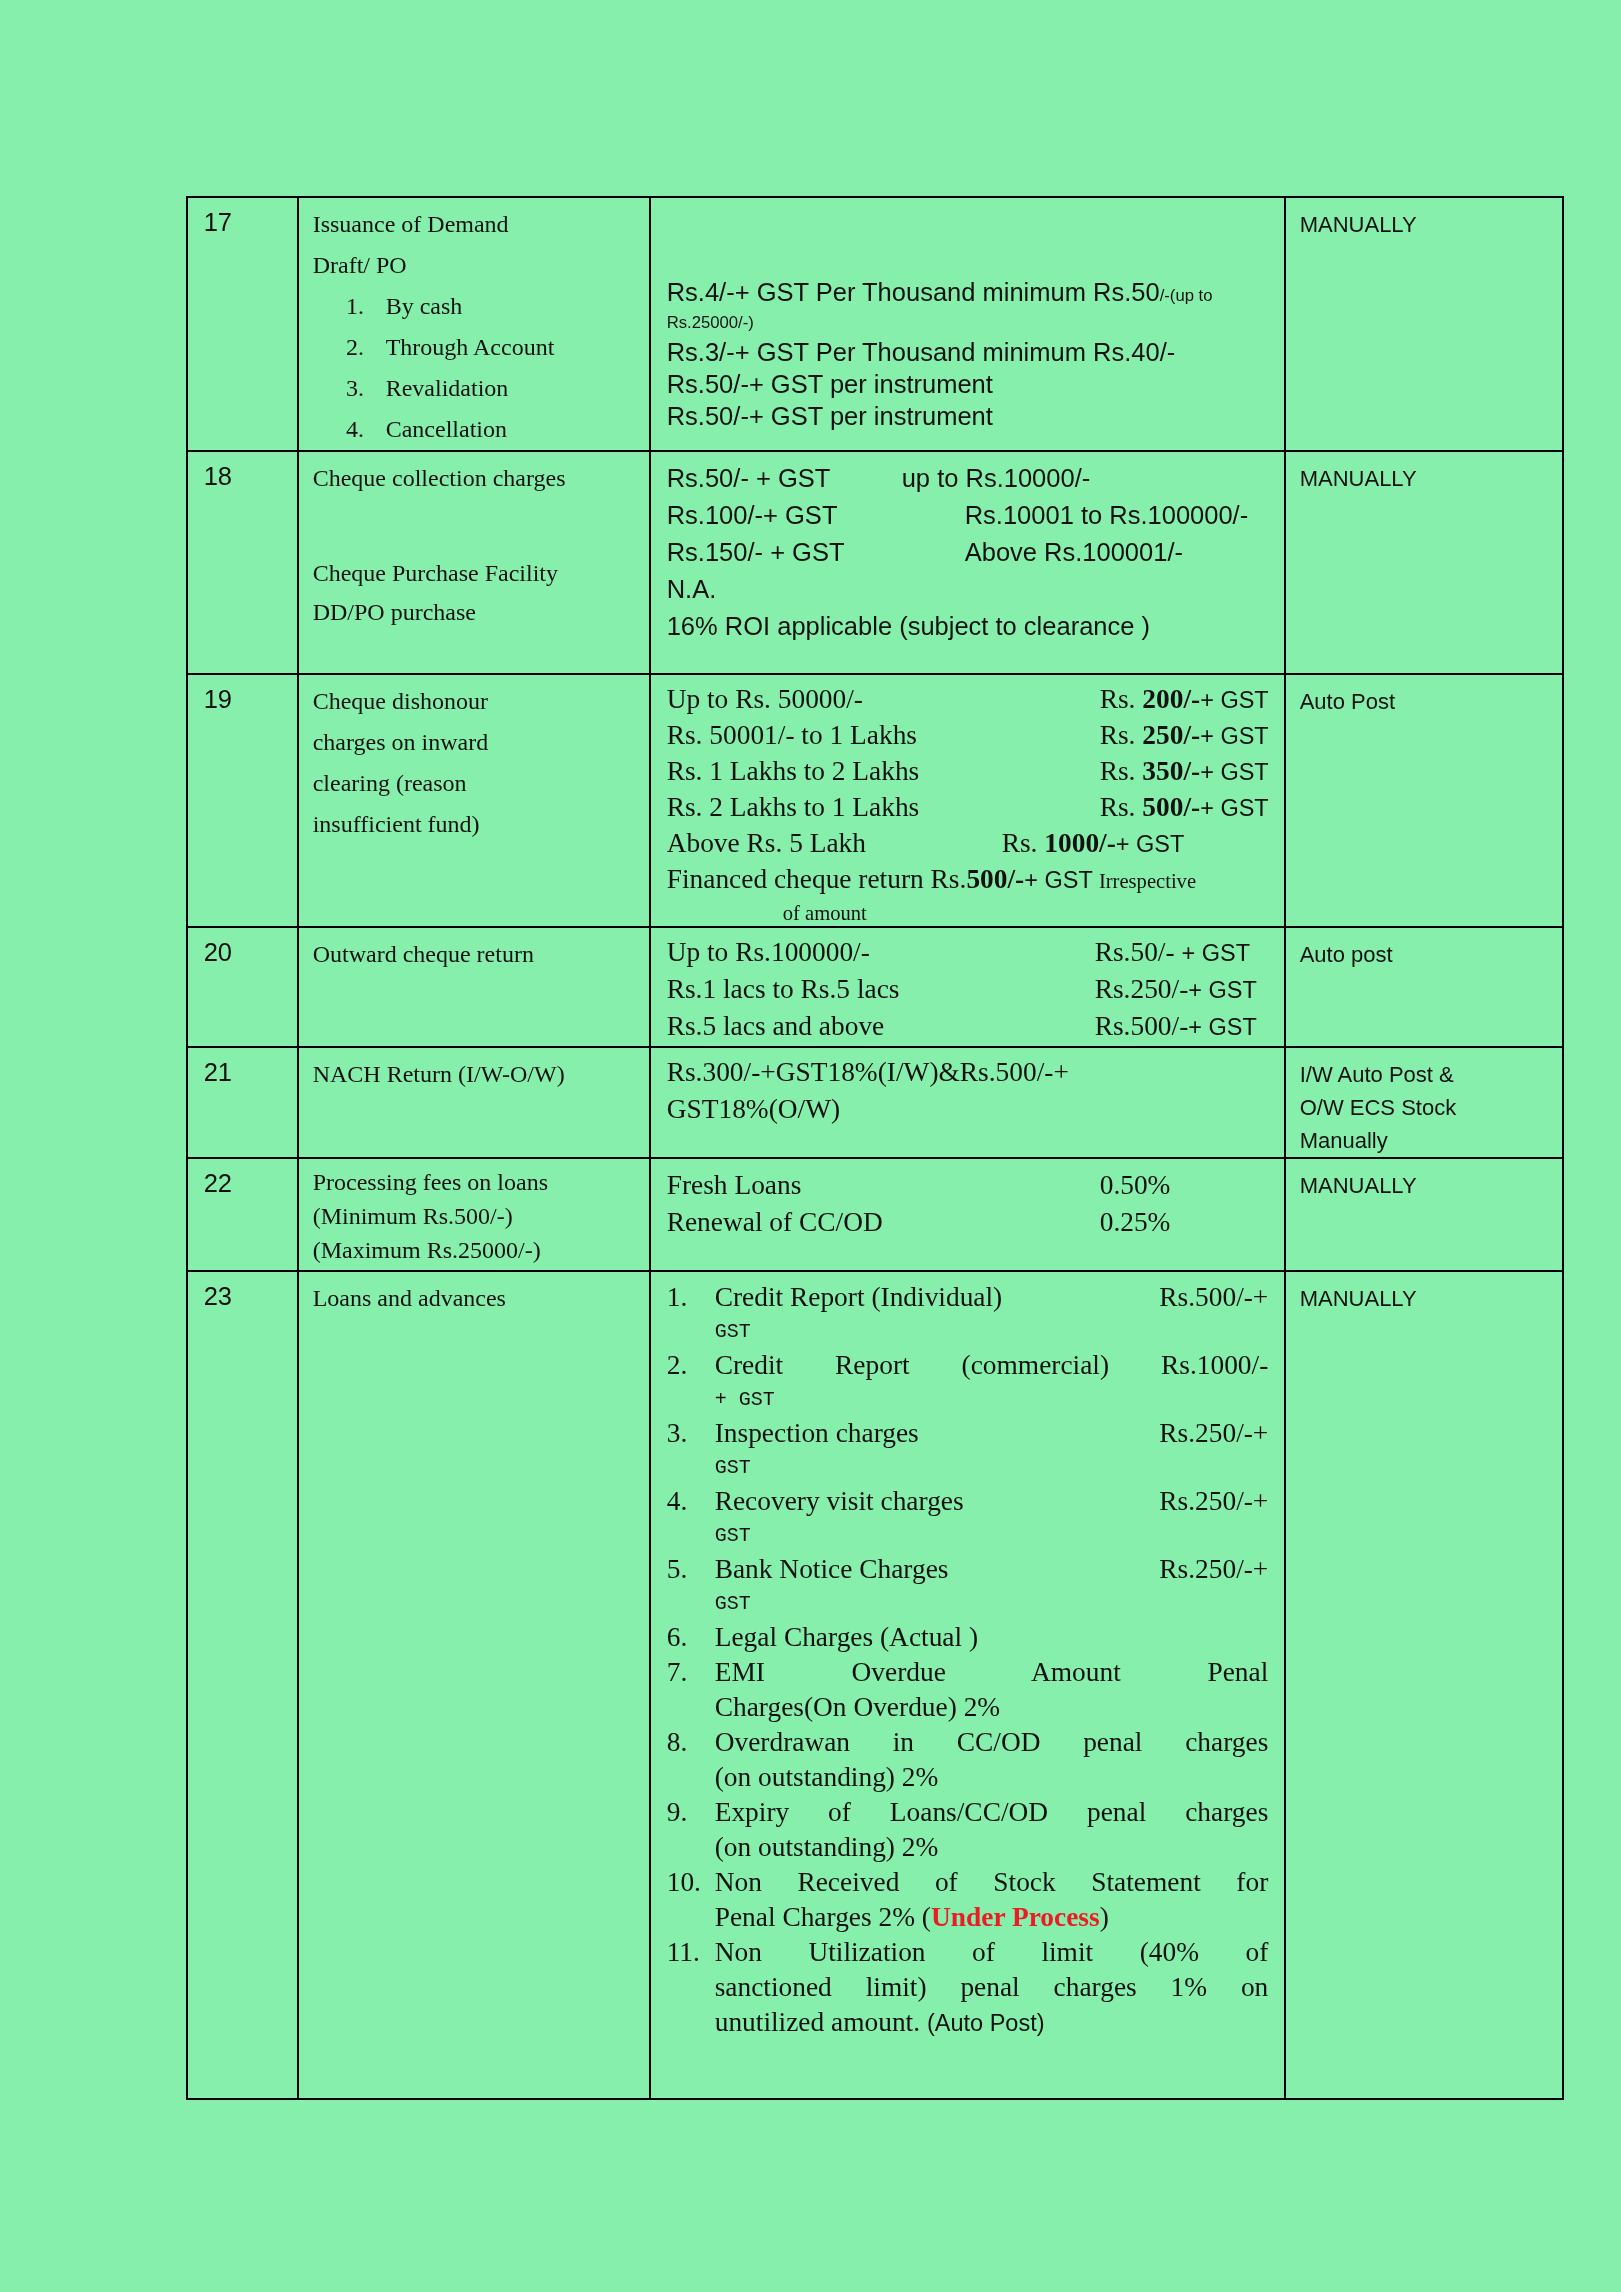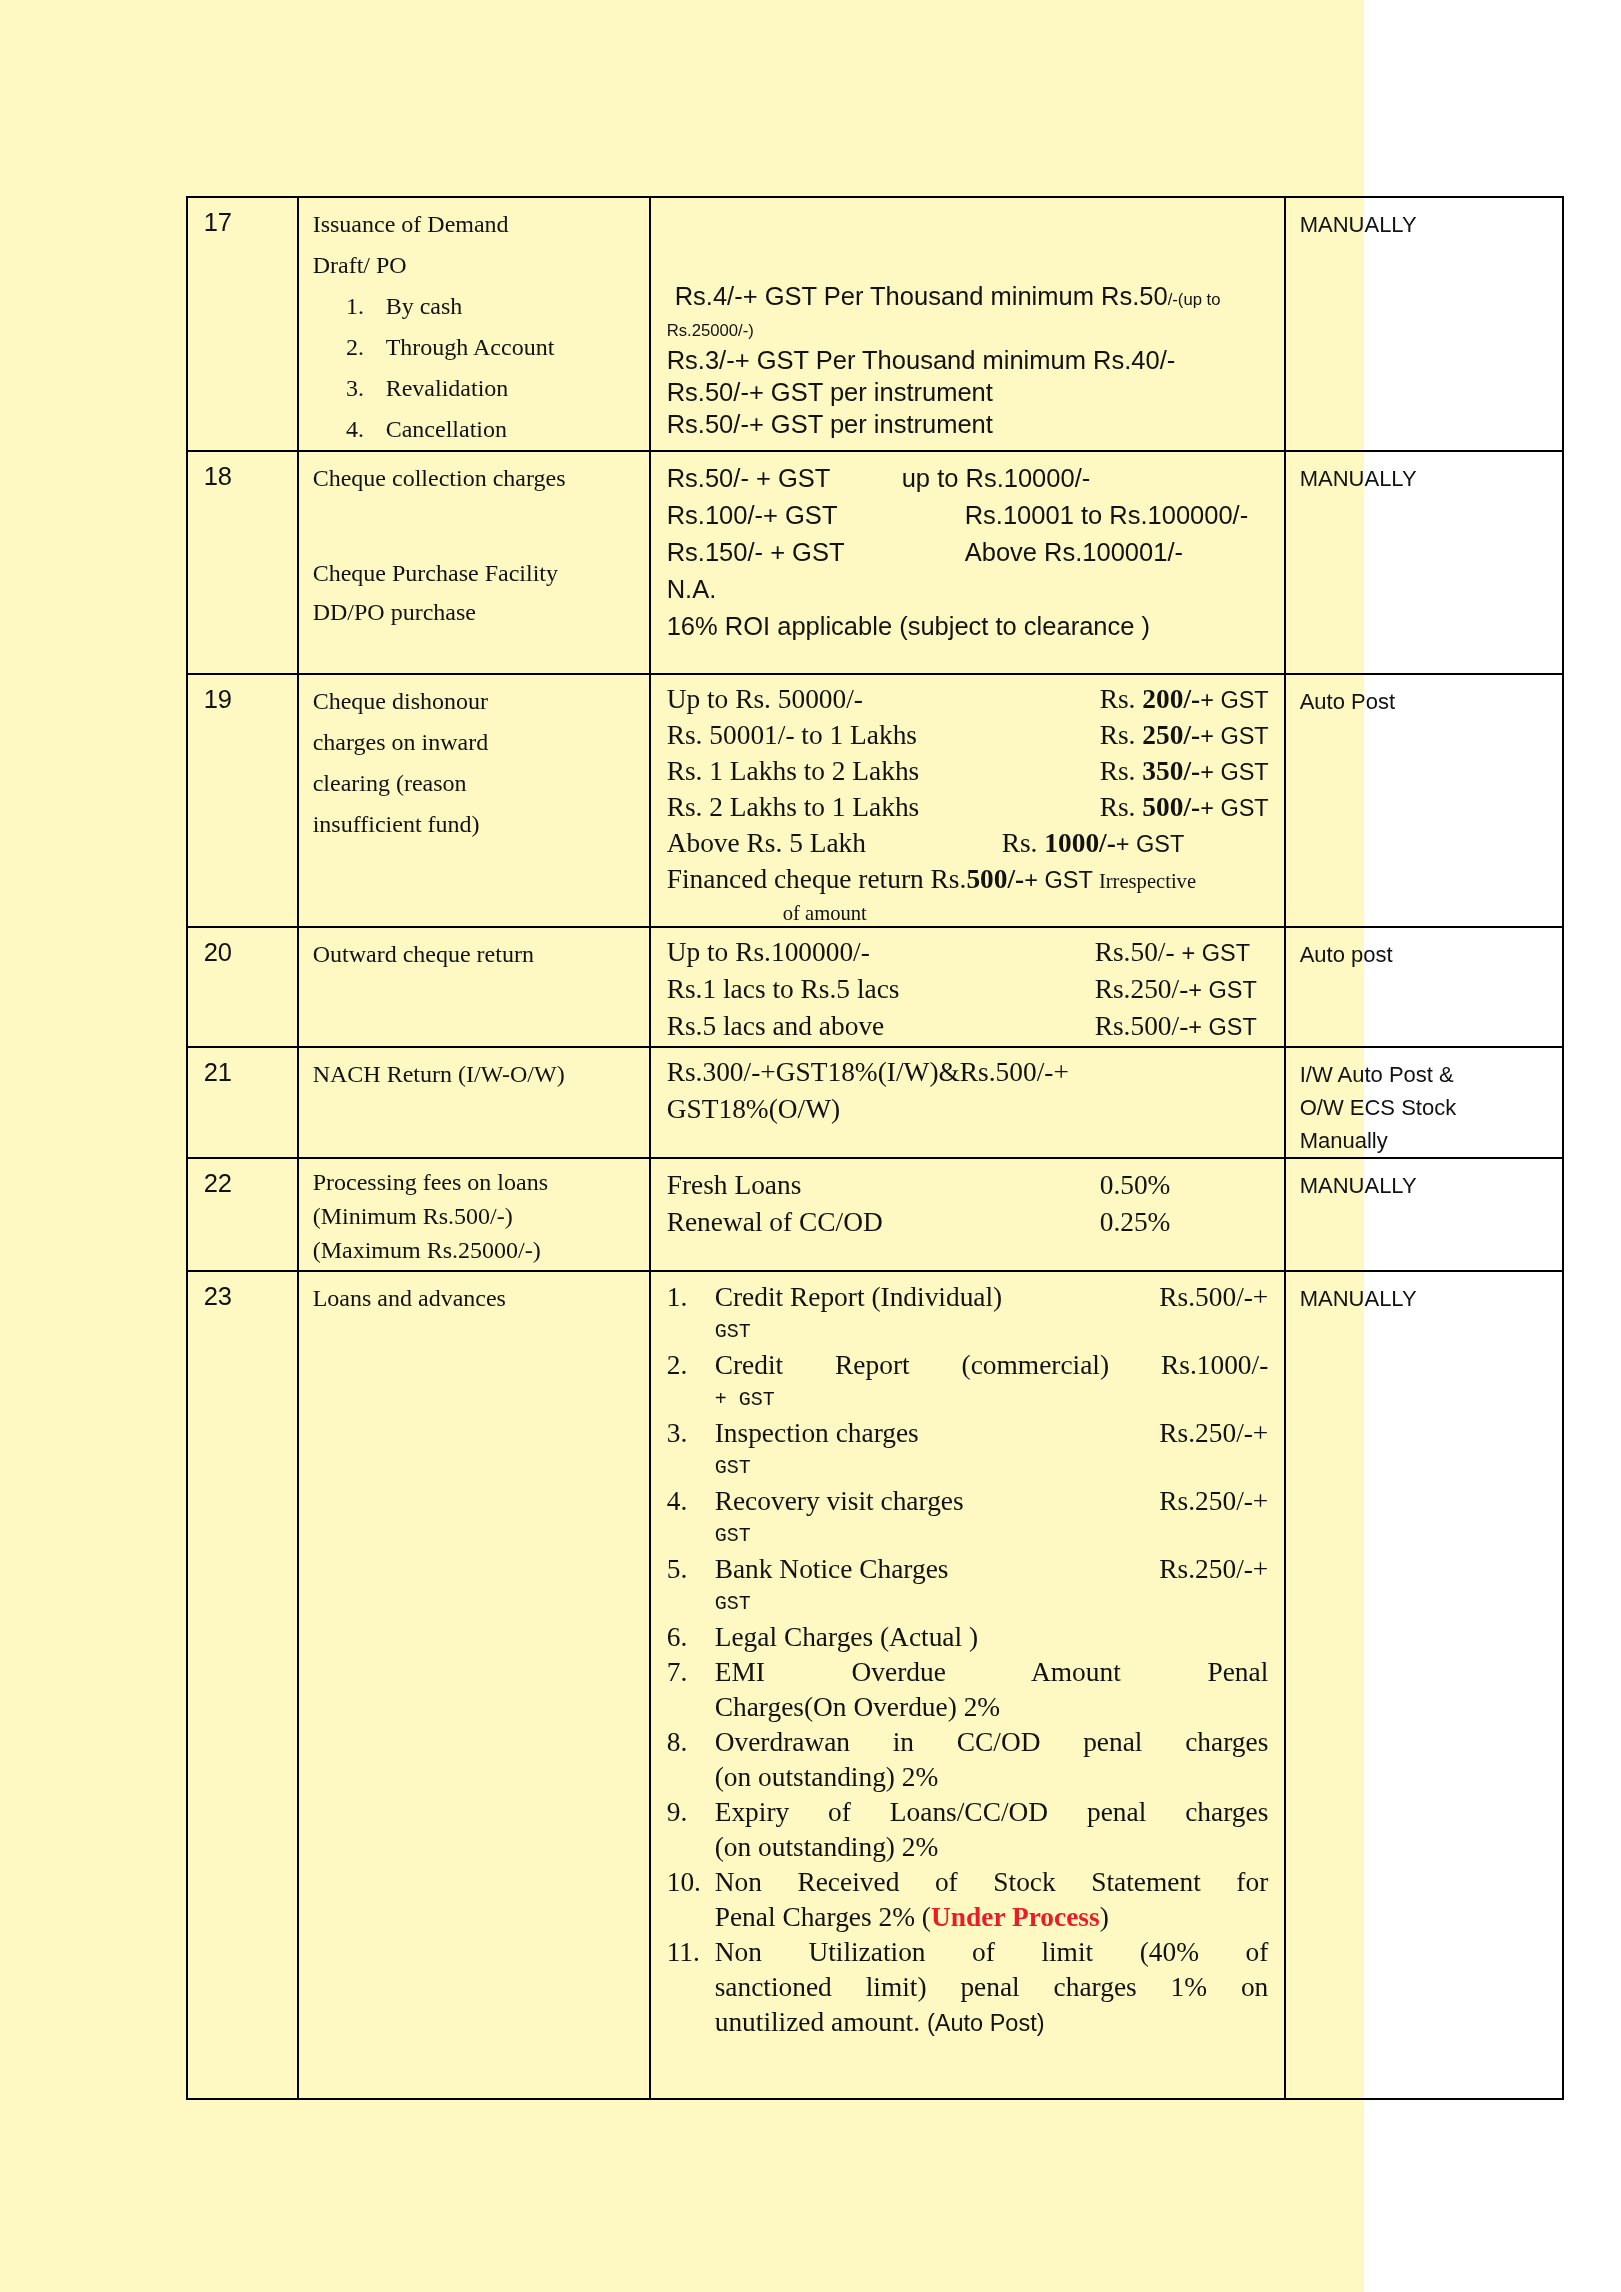--- a/index.html
+++ b/index.html
@@ -1,36 +1,36 @@
 <!DOCTYPE html>
 <html><head>
 <meta charset="utf-8">
 <style>
   html,body{margin:0;padding:0;background:#ffffff;}
-  .page{position:relative;width:1364px;height:2293px;background:#fef9c3;color:#121212;}
+  .page{position:relative;width:1621px;height:2293px;background:#86efac;color:#121212;}
   table.charges{position:absolute;left:186px;top:196px;width:1376px;border-collapse:collapse;table-layout:fixed;}
   table.charges td{border:2px solid #000;vertical-align:top;overflow:hidden;}
   td.c-num{font-family:"Liberation Sans",sans-serif;font-size:25.5px;padding:9.8px 5.9px 0 15.7px;}
   td.c-desc{font-family:Liberation Serif, serif;font-size:24px;padding:5.9px 9.8px 0 13.7px;line-height:41px;}
   td.c-charge{padding:3.9px 9.8px 0 15.7px;position:relative;}
   td.c-mode{font-family:"Liberation Sans",sans-serif;font-size:22px;padding:9.8px 7.8px 0 13.7px;line-height:33px;}
   .sans{font-family:"Liberation Sans",sans-serif;font-size:25.5px;line-height:37px;}
   .sans-sm{font-family:"Liberation Sans",sans-serif;font-size:16.7px;}
   .serif{font-family:"Liberation Serif",serif;font-size:27.4px;line-height:37px;}
   .serif-sm{font-family:"Liberation Serif",serif;font-size:20.6px;}
   .b{font-weight:bold;}
   .red{color:#ec1c24;font-weight:bold;}
   .line{position:relative;white-space:nowrap;}
   .at{position:absolute;white-space:nowrap;margin-left:41px;}
   .desc-list{margin-top:0;}
   .dli{display:flex;}
   .dli .dn{width:73px;flex:none;text-align:right;padding-right:21.6px;box-sizing:border-box;}
   
   .r17-pad{padding-top:76px;}
-  .r17-l1{line-height:36px;margin-left:8px;}
+  .r17-l1{line-height:28px;}
   .r17-l2{line-height:26.5px;}
   .r17-l3{line-height:32px;}
   
   .r19 .line{line-height:36px;}
   .finline{line-height:36px;white-space:nowrap;}
   .ofamount{margin-left:116px;line-height:25.5px;}
   
   .olist{padding-top:3.9px;}
   .oli{display:flex;}
   .oli .n{font-family:"Liberation Serif",serif;font-size:27.4px;line-height:35px;width:48px;flex:none;}

